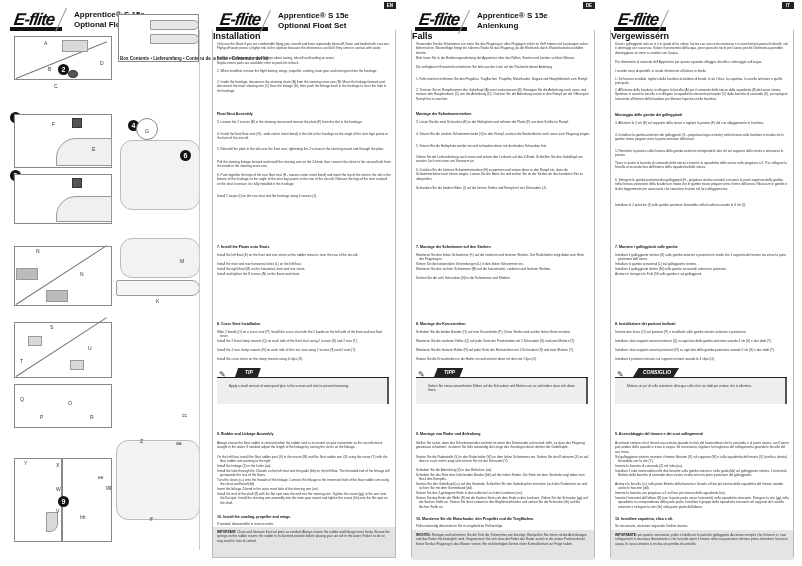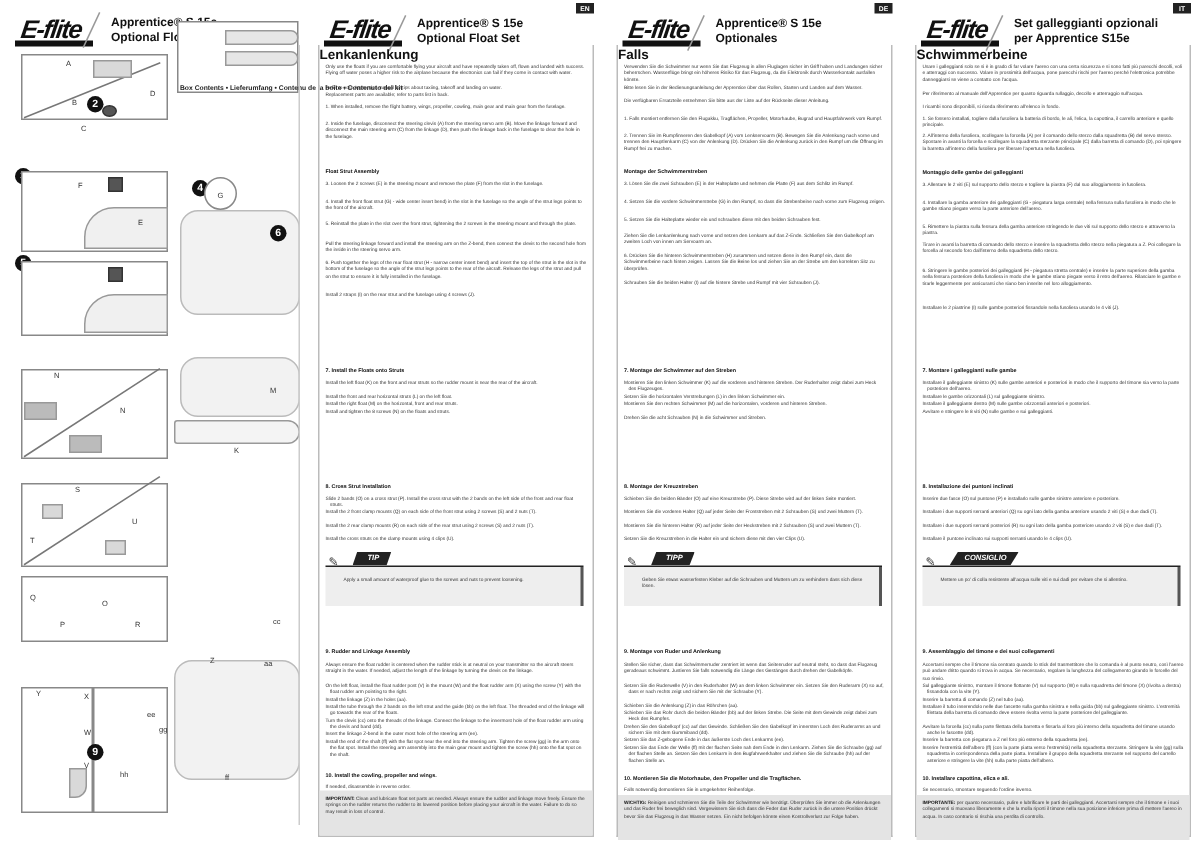--- a/index.html
+++ b/index.html
@@ -155,21 +155,21 @@
           <span class="word">E-flite</span>
           <span class="bar"></span>
         </div>
       <div class="slash"></div>
       <div class="htitle">
           <div>Apprentice® S 15e</div>
           <div>Optional Float Set</div>
         </div>
     </div>
     <div class="box"></div>
-    <div class="section-title">Lenkanlenkung</div>
+    <div class="section-title">Installation</div>
     <div class="p" style="top:42px;">Only use the floats if you are comfortable flying your aircraft and have repeatedly taken off, flown and landed with success. Flying off water poses a higher risk to the airplane because the electronics can fail if they come in contact with water.</div>
     <div class="p li" style="top:56px;">Refer to your Apprentice manual for tips about taxiing, takeoff and landing on water.</div>
     <div class="p li" style="top:61px;">Replacement parts are available; refer to parts list in back.</div>
     <div class="p" style="top:69px;">1. When installed, remove the flight battery, wings, propeller, cowling, main gear and main gear from the fuselage.</div>
     <div class="p" style="top:80px;">2. Inside the fuselage, disconnect the steering clevis (A) from the steering servo arm (B). Move the linkage forward and disconnect the main steering arm (C) from the linkage (D), then push the linkage back in the fuselage to clear the hole in the fuselage.</div>
     <div class="h4" style="top:112px;">Float Strut Assembly</div>
     <div class="p" style="top:120px;">3. Loosen the 2 screws (E) in the steering mount and remove the plate (F) from the slot in the fuselage.</div>
     <div class="p" style="top:132px;">4. Install the front float strut (G) - wide center insert bend) in the slot in the fuselage so the angle of the strut legs points to the front of the aircraft.</div>
     <div class="p" style="top:147px;">5. Reinstall the plate in the slot over the front strut, tightening the 2 screws in the steering mount and through the plate.</div>
     <div class="p" style="top:160px;">Pull the steering linkage forward and install the steering arm on the Z-bend, then connect the clevis to the second hole from the inside in the steering servo arm.</div>
@@ -207,21 +207,21 @@
   <div class="col" style="left:403px;">
     <div class="lang-tab">DE</div>
     <div class="head">
       <div class="logo">
           <span class="word">E-flite</span>
           <span class="bar"></span>
         </div>
       <div class="slash"></div>
       <div class="htitle">
           <div>Apprentice® S 15e</div>
-          <div>Optionales</div>
+          <div>Anlenkung</div>
         </div>
     </div>
     <div class="box"></div>
     <div class="section-title">Falls</div>
     <div class="p" style="top:42px;">Verwenden Sie die Schwimmer nur wenn Sie das Flugzeug in allen Fluglagen sicher im Griff haben und Landungen sicher beherrschen. Wasserflüge bringt ein höheres Risiko für das Flugzeug, da die Elektronik durch Wasserkontakt ausfallen könnte.</div>
     <div class="p li" style="top:56px;">Bitte lesen Sie in der Bedienungsanleitung der Apprentice über das Rollen, Starten und Landen auf dem Wasser.</div>
     <div class="p li" style="top:65px;">Die verfügbaren Ersatzteile entnehmen Sie bitte aus der Liste auf der Rückseite dieser Anleitung.</div>
     <div class="p" style="top:77px;">1. Falls montiert entfernen Sie den Flugakku, Tragflächen, Propeller, Motorhaube, Bugrad und Hauptfahrwerk vom Rumpf.</div>
     <div class="p" style="top:88px;">2. Trennen Sie im Rumpfinneren den Gabelkopf (A) vom Lenkservoarm (B). Bewegen Sie die Anlenkung nach vorne und trennen den Hauptlenkarm (C) von der Anlenkung (D). Drücken Sie die Anlenkung zurück in den Rumpf um die Öffnung im Rumpf frei zu machen.</div>
     <div class="h4" style="top:112px;">Montage der Schwimmerstreben</div>
@@ -261,27 +261,23 @@
   </div>
 
   <div class="col" style="left:602px;">
     <div class="lang-tab">IT</div>
     <div class="head">
       <div class="logo">
           <span class="word">E-flite</span>
           <span class="bar"></span>
         </div>
       <div class="slash"></div>
-      <div class="htitle">
-          <div>Set galleggianti opzionali</div>
-          <div>per Apprentice S15e</div>
-        </div>
     </div>
     <div class="box"></div>
-    <div class="section-title">Schwimmerbeine</div>
+    <div class="section-title">Vergewissern</div>
     <div class="p" style="top:42px;">Usare i galleggianti solo se si è in grado di far volare l'aereo con una certa sicurezza e si sono fatti più parecchi decolli, voli e atterraggi con successo. Volare in prossimità dell'acqua, pone parecchi rischi per l'aereo perché l'elettronica potrebbe danneggiarsi se viene a contatto con l'acqua.</div>
     <div class="p li" style="top:60px;">Per riferimento al manuale dell'Apprentice per quanto riguarda rullaggio, decollo e atterraggio sull'acqua.</div>
     <div class="p li" style="top:69px;">I ricambi sono disponibili, si riceda riferimento all'elenco in fondo.</div>
     <div class="p" style="top:77px;">1. Se fossero installati, togliere dalla fusoliera la batteria di bordo, le ali, l'elica, la capottina, il carrello anteriore e quello principale.</div>
     <div class="p" style="top:88px;">2. All'interno della fusoliera, scollegare la forcella (A) per il comando dello sterzo dalla squadretta (B) del servo stesso. Spostare in avanti la forcella e scollegare la squadretta sterzante principale (C) dalla barretta di comando (D), poi spingere la barretta all'interno della fusoliera per liberare l'apertura nella fusoliera.</div>
     <div class="h4" style="top:113px;">Montaggio delle gambe dei galleggianti</div>
     <div class="p" style="top:121px;">3. Allentare le 2 viti (E) sul supporto dello sterzo e togliere la piastra (F) dal suo alloggiamento in fusoliera.</div>
     <div class="p" style="top:133px;">4. Installare la gamba anteriore dei galleggianti (G - piegatura larga centrale) nella fessura sulla fusoliera in modo che le gambe stiano piegate verso la parte anteriore dell'aereo.</div>
     <div class="p" style="top:149px;">5. Rimettere la piastra sulla fessura della gamba anteriore stringendo le due viti sul supporto dello sterzo e attraverso la piastra.</div>
     <div class="p" style="top:161px;">Tirare in avanti la barretta di comando dello sterzo e inserire la squadretta dello sterzo nella piegatura a Z. Poi collegare la forcella al secondo foro dall'interno della squadretta dello sterzo.</div>

